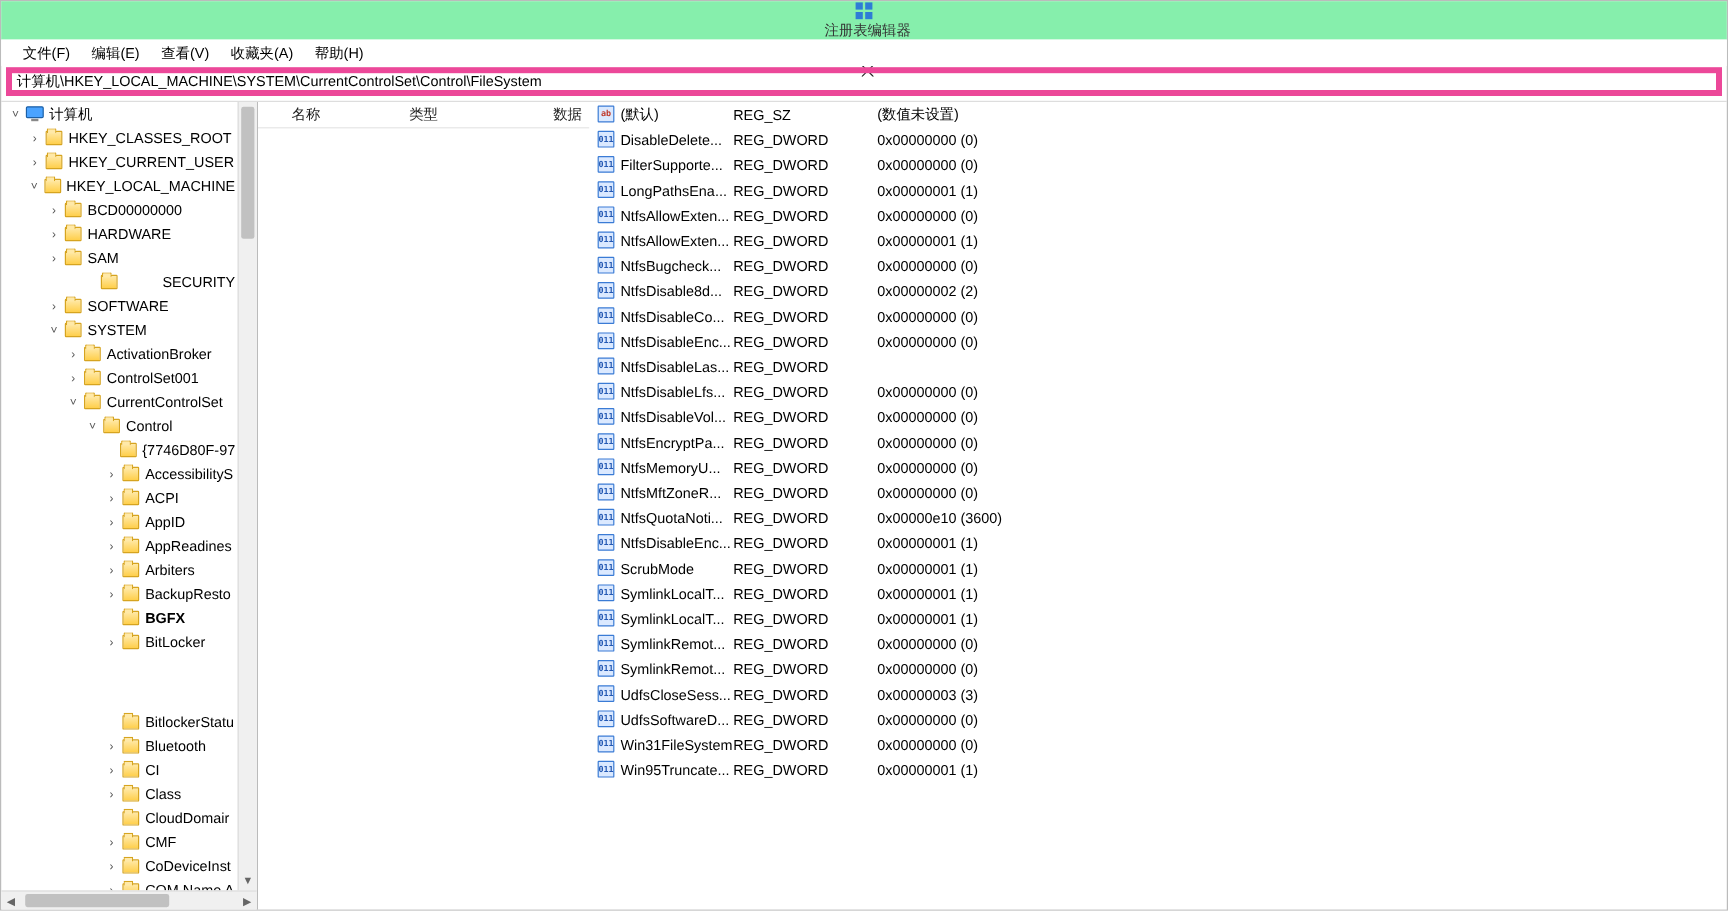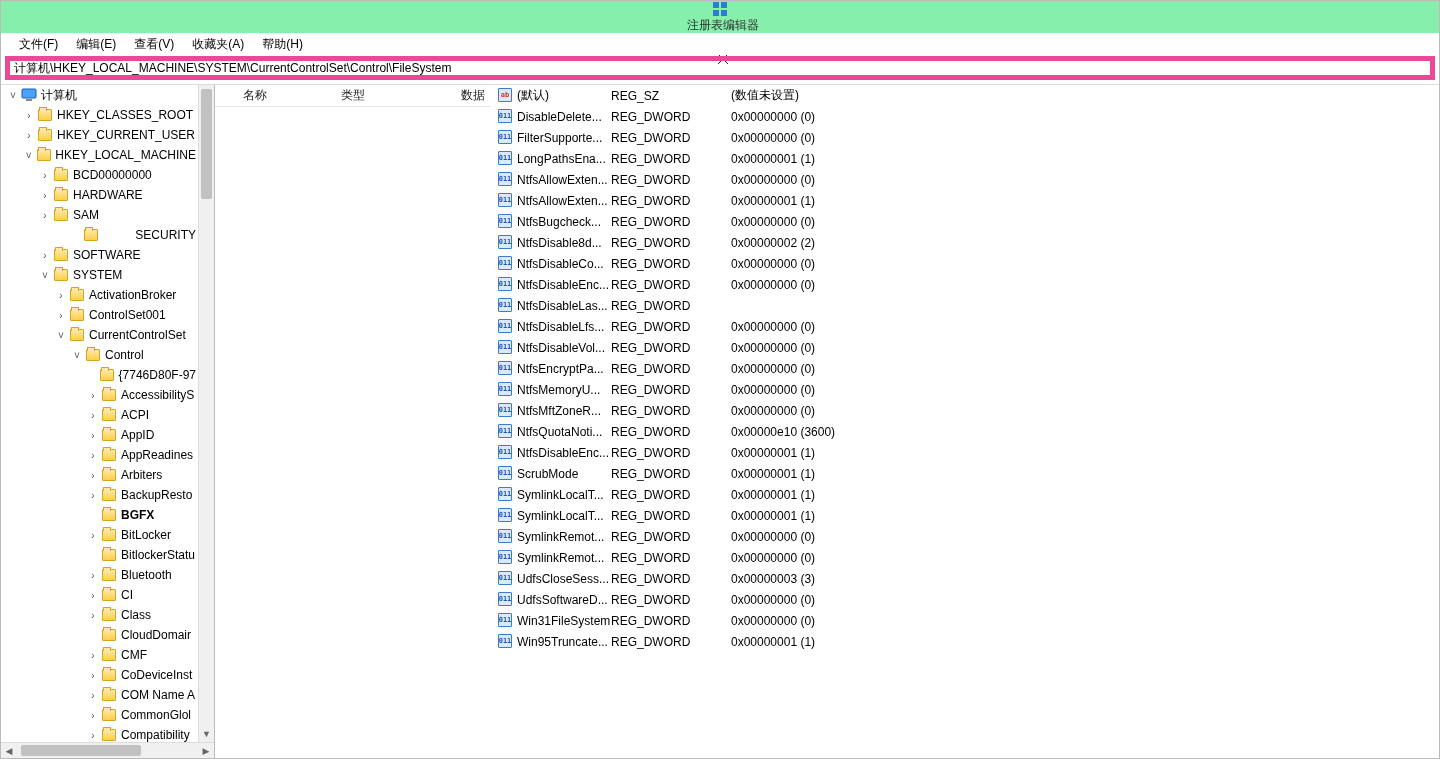--- a/index.html
+++ b/index.html
@@ -254,21 +254,21 @@
               </span>
               <span class="label">BGFX</span>
             </div>
             <div class="row" style="padding-left: 84px;">
               <span class="chev">›</span>
               <span class="icon">
                 <span class="folder-icon"></span>
               </span>
               <span class="label">BitLocker</span>
             </div>
-            <div class="row" style="padding-left: 84px;">
+            <div class="row" style="padding-left: 84px; margin-top: 47px;">
               <span class="chev"></span>
               <span class="icon">
                 <span class="folder-icon"></span>
               </span>
               <span class="label">BitlockerStatu</span>
             </div>
             <div class="row" style="padding-left: 84px;">
               <span class="chev">›</span>
               <span class="icon">
                 <span class="folder-icon"></span>

